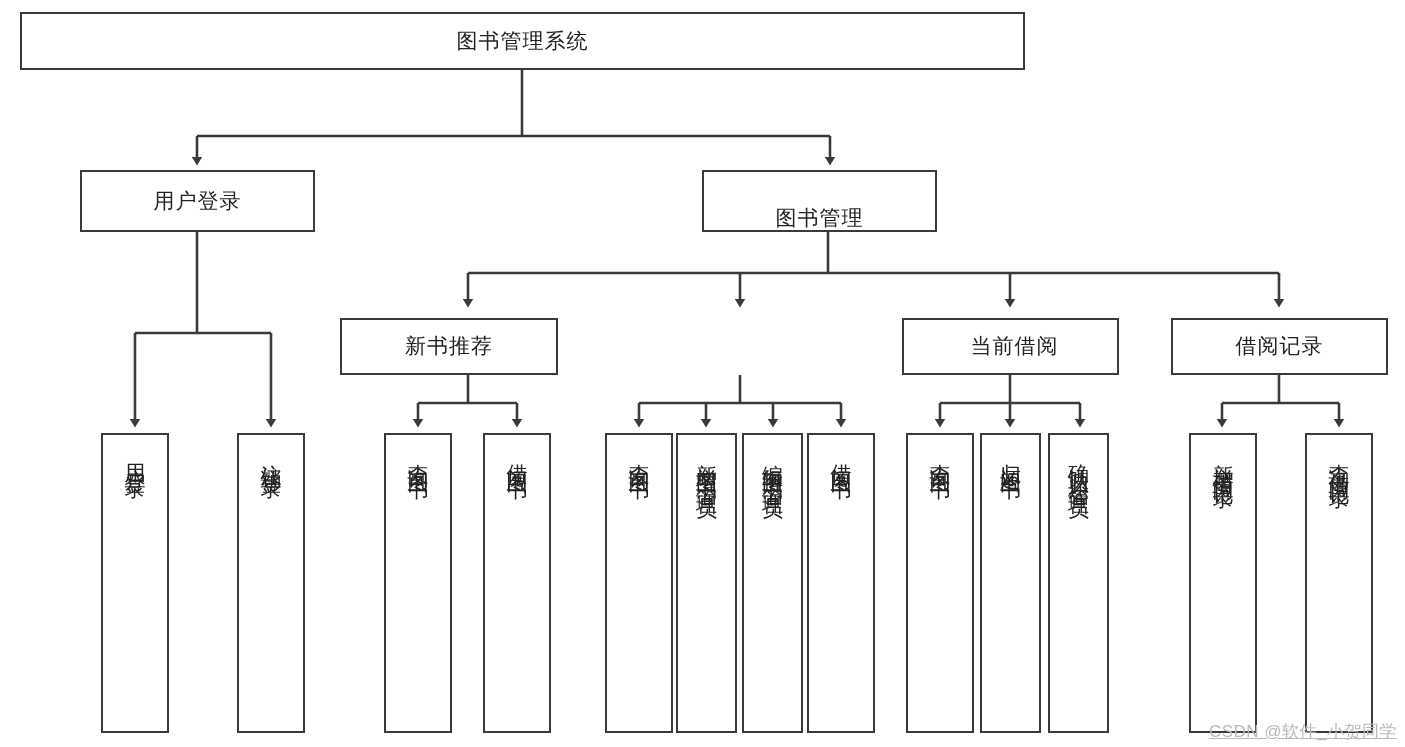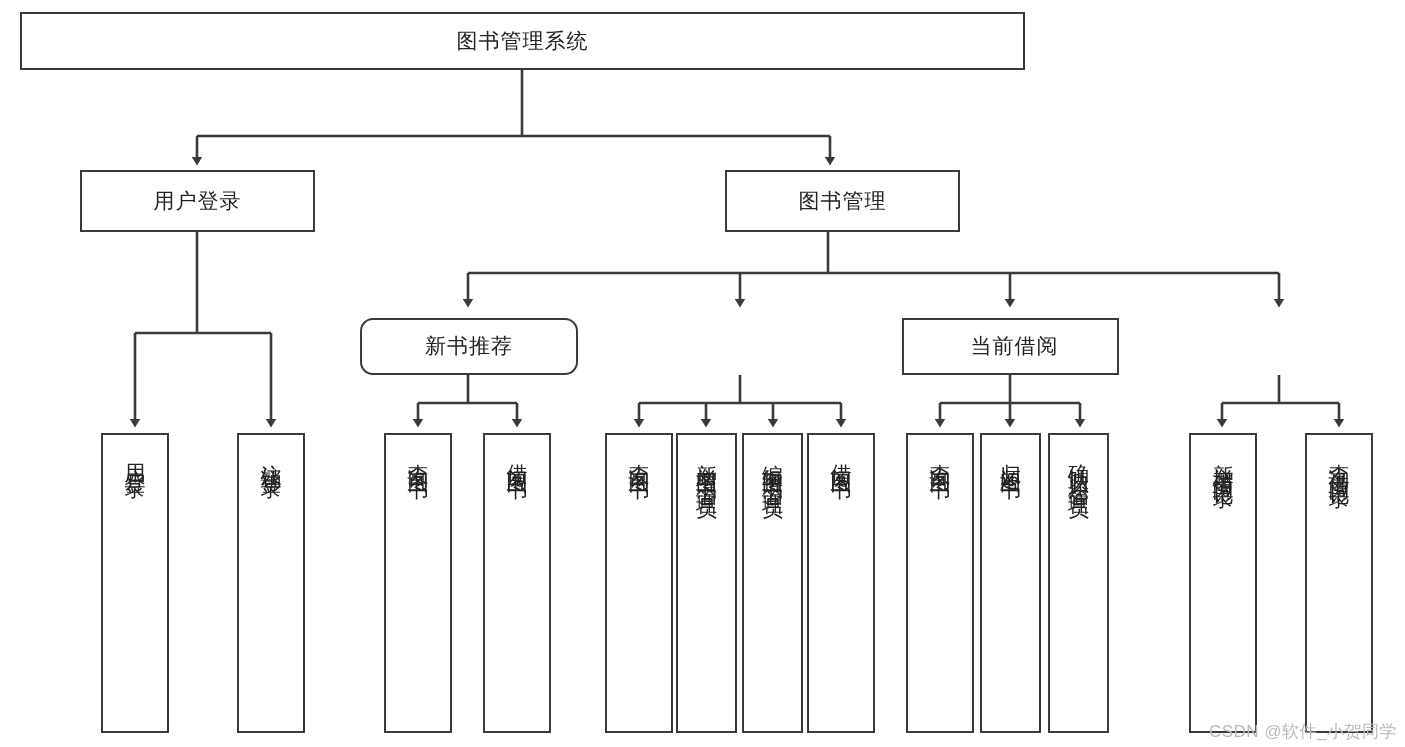--- a/index.html
+++ b/index.html
@@ -6,21 +6,21 @@
   body{width:1405px;height:747px;font-family:"Liberation Sans","DejaVu Sans",sans-serif;overflow:hidden;}
   #stage{position:relative;width:1405px;height:747px;background:#fff;}
   svg#wires{position:absolute;left:0;top:0;width:1405px;height:747px;}
   .node{position:absolute;box-sizing:border-box;border:2px solid #3a3a3a;background:#ffffff;
         display:flex;align-items:center;justify-content:center;color:#222;}
   .node .lbl{display:block;text-align:center;line-height:1.15;}
   .h-node .lbl{font-size:21px;letter-spacing:1px;}
   .v-node{align-items:flex-start;justify-content:center;padding-top:12px;}
   .v-node .lbl{writing-mode:vertical-rl;text-orientation:upright;font-size:21px;letter-spacing:5px;line-height:1.05;white-space:nowrap;}
   #watermark{position:absolute;right:8px;bottom:4px;font-size:17px;color:#b9b9b9;letter-spacing:.5px;
-             white-space:nowrap;pointer-events:none;}
+             white-space:nowrap;pointer-events:none;text-decoration:underline;}
 </style>
 </head>
 <body>
 
 <div id="stage">
 
   <svg id="wires" viewBox="0 0 1405 747">
     <defs>
       <marker id="arrow" markerWidth="9" markerHeight="11" refX="1.5" refY="5.5" orient="auto" markerUnits="userSpaceOnUse">
         <path d="M0,0 L9,5.5 L0,11 Z" fill="#3a3a3a"></path>
@@ -70,29 +70,32 @@
     </g>
   </svg>
 
   <div class="node h-node" style="left:20px;top:12px;width:1005px;height:58px;">
     <span class="lbl">图书管理系统</span>
   </div>
 
   <div class="node h-node" style="left:80px;top:170px;width:235px;height:62px;">
     <span class="lbl">用户登录</span>
   </div>
-  <div class="node h-node" style="left:725px;top:170px;width:235px;height:62px;">
+  <div class="node h-node" style="left:702px;top:170px;width:235px;height:62px;align-items:flex-end;">
     <span class="lbl">图书管理</span>
   </div>
 
-  <div class="node h-node" style="left:360px;top:318px;width:218px;height:57px;border-radius:13px;">
+  <div class="node h-node" style="left:340px;top:318px;width:218px;height:57px;">
     <span class="lbl">新书推荐</span>
   </div>
   <div class="node h-node" style="left:902px;top:318px;width:217px;height:57px;padding-left:8px;">
     <span class="lbl">当前借阅</span>
+  </div>
+  <div class="node h-node" style="left:1171px;top:318px;width:217px;height:57px;">
+    <span class="lbl">借阅记录</span>
   </div>
 
   <div class="node v-node" style="left:101px;top:433px;width:68px;height:300px;">
     <span class="lbl">用户登录</span>
   </div>
   <div class="node v-node" style="left:237px;top:433px;width:68px;height:300px;">
     <span class="lbl">注销登录</span>
   </div>
 
   <div class="node v-node" style="left:384px;top:433px;width:68px;height:300px;">

